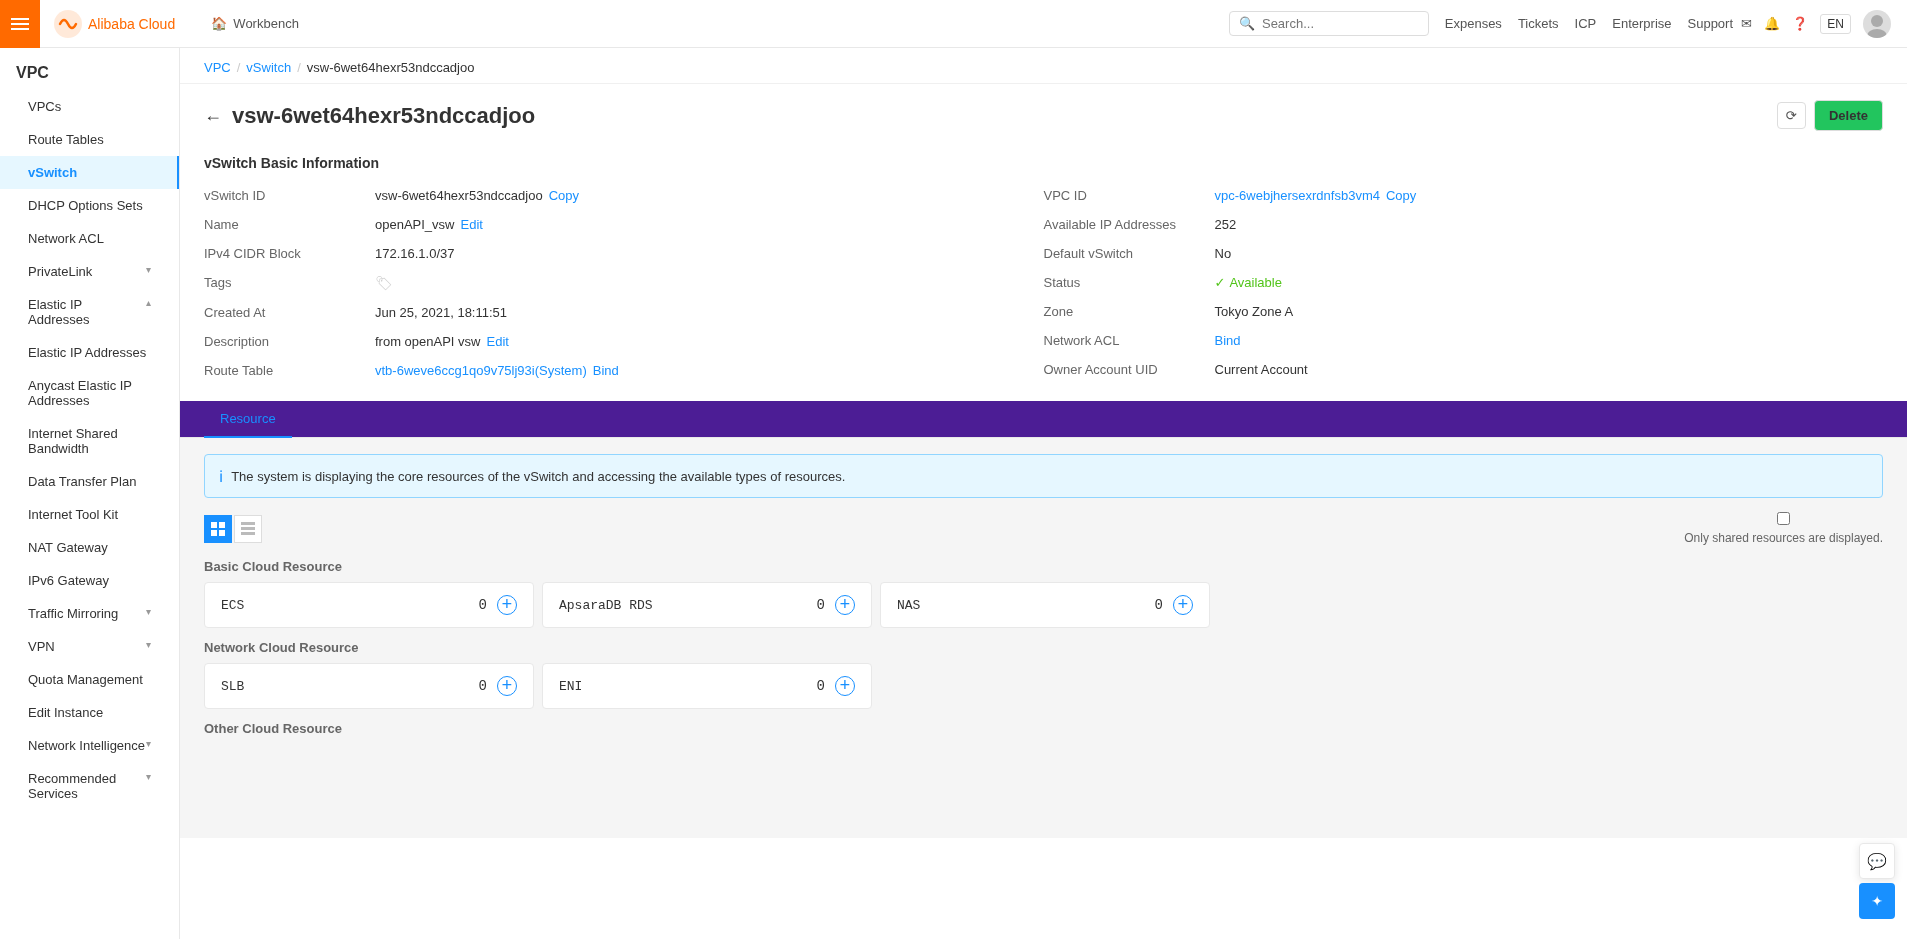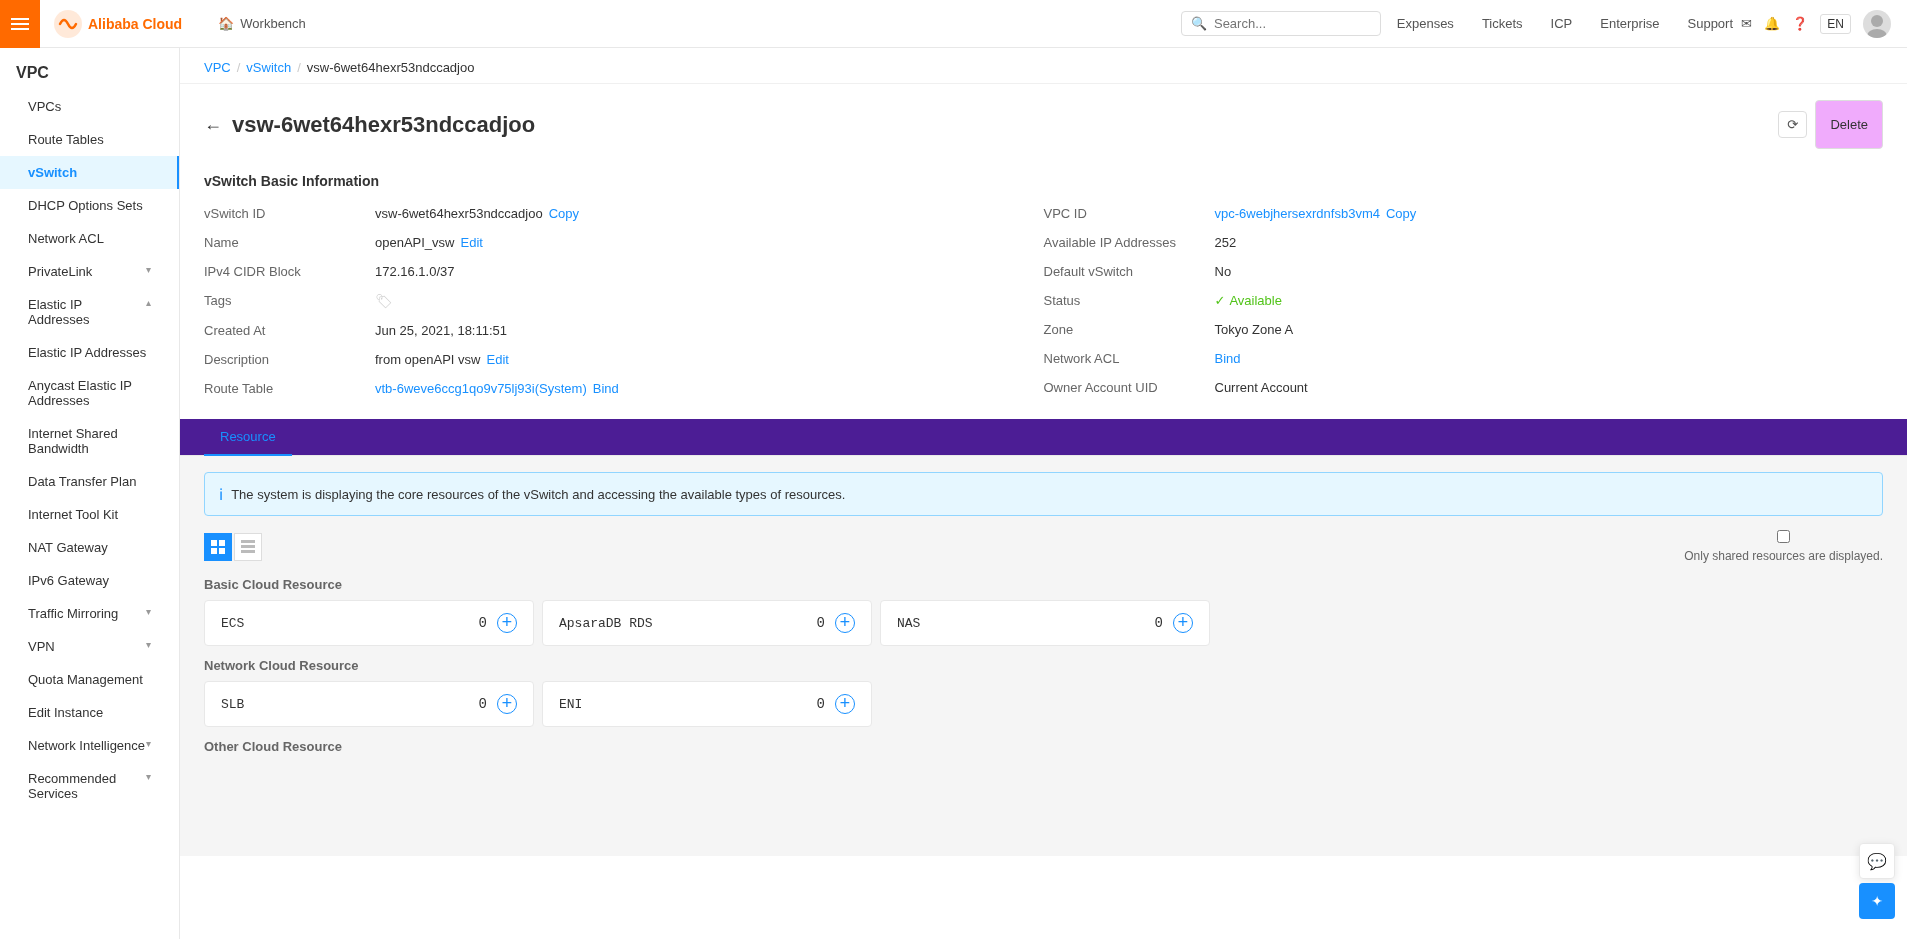--- a/index.html
+++ b/index.html
@@ -10,21 +10,21 @@
     .hamburger { width: 40px; height: 48px; background: #ff6a00; display: flex; align-items: center; justify-content: center; cursor: pointer; margin-left: -16px; flex-shrink: 0; }
     .hamburger span { display: block; width: 18px; height: 2px; background: #fff; position: relative; }
     .hamburger span::before, .hamburger span::after { content: ''; position: absolute; width: 18px; height: 2px; background: #fff; }
     .hamburger span::before { top: -5px; }
     .hamburger span::after { top: 5px; }
     .logo { display: flex; align-items: center; margin-left: 12px; margin-right: 24px; }
     .workbench-btn { display: flex; align-items: center; gap: 6px; padding: 6px 12px; border: none; background: none; cursor: pointer; color: #555; font-size: 13px; }
     .nav-spacer { flex: 1; }
     .search-box { display: flex; align-items: center; border: 1px solid #ddd; border-radius: 4px; padding: 4px 10px; width: 200px; background: #fff; }
     .search-box input { border: none; outline: none; font-size: 13px; width: 100%; color: #333; background: transparent; }
-    .nav-links { display: flex; align-items: center; gap: 28px; margin-left: 16px; }
+    .nav-links { display: flex; align-items: center; gap: 16px; margin-left: 16px; }
     .nav-link { color: #555; text-decoration: none; font-size: 13px; cursor: pointer; }
     .nav-icons { display: flex; align-items: center; gap: 12px; margin-left: 8px; }
     .lang-badge { border: 1px solid #ddd; border-radius: 3px; padding: 2px 6px; font-size: 12px; cursor: pointer; }
     .avatar { width: 28px; height: 28px; border-radius: 50%; background: #ccc; cursor: pointer; overflow: hidden; }
 
     
     .main-layout { display: flex; flex: 1; overflow: hidden; }
 
     
     .sidebar { width: 180px; background: #fff; border-right: 1px solid #e8e8e8; overflow-y: auto; flex-shrink: 0; }
@@ -42,21 +42,21 @@
     .breadcrumb a { color: #1890ff; text-decoration: none; cursor: pointer; }
     .breadcrumb .sep { color: #ccc; }
 
     
     .page-header { padding: 16px 24px 12px; background: #fff; display: flex; align-items: center; justify-content: space-between; }
     .page-title { display: flex; align-items: center; gap: 10px; }
     .back-btn { color: #333; cursor: pointer; font-size: 18px; text-decoration: none; }
     .page-title h1 { font-size: 22px; font-weight: 600; color: #333; }
     .header-actions { display: flex; align-items: center; gap: 8px; }
     .refresh-btn { border: 1px solid #ddd; background: #fff; padding: 5px 8px; cursor: pointer; border-radius: 4px; color: #555; }
-    .delete-btn { border: 1px solid #ddd; background: #f0abfc; padding: 16px 14px; cursor: pointer; border-radius: 4px; color: #333; font-size: 13px; }
+    .delete-btn { border: 1px solid #ddd; background: #22c55e; padding: 7px 14px; cursor: pointer; border-radius: 4px; color: #333; font-size: 13px; font-weight: bold; }
 
     
     .info-section { padding: 0 24px 16px; background: #fff; }
     .section-title { font-size: 14px; font-weight: 600; color: #333; padding: 12px 0 10px; }
     .info-grid { display: grid; grid-template-columns: 1fr 1fr; gap: 0; }
     .info-row { display: flex; align-items: flex-start; padding: 7px 0; gap: 11px; }
     .info-label { width: 160px; color: #666; flex-shrink: 0; font-size: 13px; }
     .info-value { color: #333; font-size: 13px; display: flex; align-items: center; gap: 6px; flex-wrap: wrap; }
     .info-value a, .link { color: #1890ff; cursor: pointer; text-decoration: none; }
     .info-value .edit-link { color: #1890ff; cursor: pointer; font-size: 13px; }
@@ -89,21 +89,21 @@
 
 <div class="top-nav">
   <div class="hamburger">
     <span></span>
   </div>
   <div class="logo">
     <svg width="32" height="32" viewBox="0 0 32 32" style="margin-right:4px;">
       <ellipse cx="16" cy="16" rx="14" ry="14" fill="#ff6a00" opacity="0.15"></ellipse>
       <path d="M8 16 Q12 8 16 16 Q20 24 24 16" stroke="#ff6a00" stroke-width="2.5" fill="none" stroke-linecap="round"></path>
     </svg>
-    <span style="font-size:14px;font-weight:700;color:#ff6a00;">Alibaba Cloud</span>
+    <span style="font-size:14px;font-weight:400;color:#ff6a00;">Alibaba Cloud</span>
   </div>
   <button class="workbench-btn">
     <span>🏠</span>
     <span>Workbench</span>
   </button>
   <div class="nav-spacer"></div>
   <div class="search-box">
     <span style="color:#ccc;margin-right:6px;">🔍</span>
     <input type="text" placeholder="Search..." style="">
   </div>

